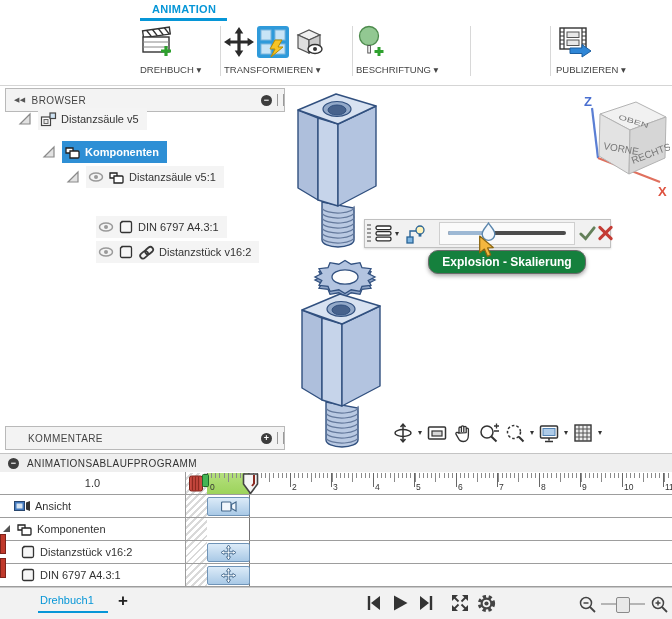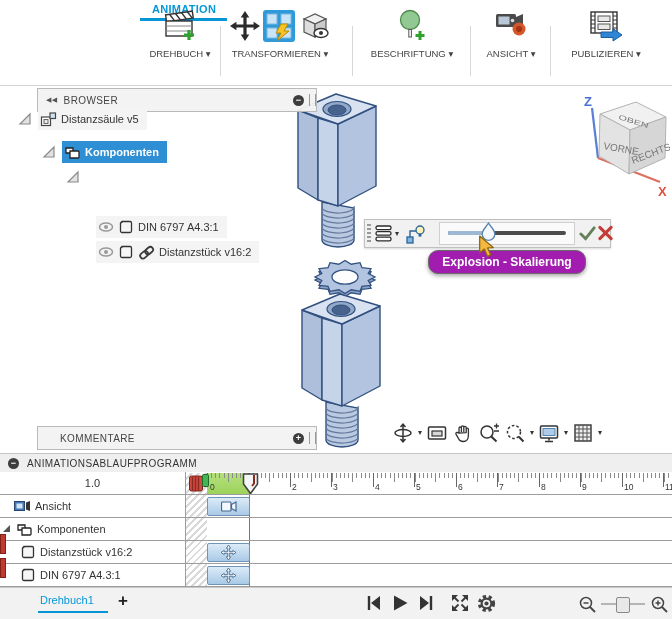--- a/index.html
+++ b/index.html
@@ -6,27 +6,27 @@
   .stage{position:relative;width:672px;height:619px;background:#fff;overflow:hidden;
          font-family:"Liberation Sans",sans-serif;color:#333;}
   .abs{position:absolute;}
   svg{display:block;}
   
   .topbar{position:absolute;left:0;top:0;width:672px;height:85px;background:#fff;border-bottom:1px solid #d5d5d5;}
   .ws-btn{position:absolute;left:12px;top:10px;width:108px;height:62px;border:1px solid #b5b5b5;border-radius:3px;
           background:#fbfbfb;display:flex;align-items:center;justify-content:center;font-size:11px;font-weight:bold;color:#333;cursor:default;}
   .tab-label{position:absolute;left:152px;top:3px;font-size:11px;font-weight:bold;letter-spacing:.3px;}
   .tab-underline{position:absolute;left:140px;top:18px;width:87px;height:3px;}
-  .tgroup{position:absolute;top:8px;display:flex;flex-direction:column;align-items:center;}
+  .tgroup{position:absolute;top:24px;display:flex;flex-direction:column;}
   .tgroup .icons{display:flex;align-items:center;gap:3px;height:36px;}
   .tgroup .glabel{font-size:9.5px;color:#444;margin-top:4px;white-space:nowrap;}
   .vsep{position:absolute;top:26px;height:50px;width:1px;background:#d8d8d8;}
   
   .phead{position:absolute;display:flex;align-items:center;background:rgba(242,242,242,.95);
-         border:1px solid #b9b9b9;font-size:10px;color:#444;letter-spacing:.4px;margin-left:32px;}
+         border:1px solid #b9b9b9;font-size:10px;color:#444;letter-spacing:.4px;}
   .badge{width:11px;height:11px;border-radius:50%;background:#3d3d3d;color:#fff;font-size:9px;line-height:11px;
          text-align:center;font-weight:bold;flex:0 0 auto;}
   .grip{width:5px;height:12px;border-left:1px solid #999;border-right:1px solid #999;margin-left:5px;}
   .tree-row{position:absolute;height:22px;display:flex;align-items:center;font-size:11px;}
   .tree-pill{display:flex;align-items:center;background:#f4f4f4;height:22px;padding:0 8px 0 2px;gap:4px;}
   .tree-pill.sel{color:#fff;font-weight:bold;}
   .ticon{flex:0 0 auto;display:inline-flex;}
   
   .tl-bar{position:absolute;left:0;top:453px;width:672px;height:19px;background:#efefef;border-top:1px solid #c4c4c4;
           border-bottom:1px solid #9a9a9a;display:flex;align-items:center;font-size:10px;color:#333;letter-spacing:.4px;}
@@ -50,21 +50,21 @@
   
   .botbar{position:absolute;left:0;top:587px;width:672px;height:32px;background:#f2f2f2;border-top:1px solid #c9c9c9;}
   .sheet-tab{position:absolute;left:40px;top:6px;font-size:11px;}
   .sheet-underline{position:absolute;left:38px;top:23px;width:70px;height:2px;}
   .pbtn{display:inline-flex;align-items:center;justify-content:center;width:22px;height:22px;}
   
   .exbar{position:absolute;left:364px;top:219px;width:245px;height:27px;background:#f1f1f1;border:1px solid #c0c0c0;
          display:flex;align-items:center;box-shadow:0 1px 2px rgba(0,0,0,.15);}
   .exgrip{width:4px;height:19px;margin:0 4px 0 2px;
           background:repeating-linear-gradient(#9a9a9a 0 2px,transparent 2px 4px);}
-  .tooltip{position:absolute;left:428px;top:250px;width:156px;height:22px;background:#a21caf;border:1px solid #6b6b6b;
+  .tooltip{position:absolute;left:428px;top:250px;width:156px;height:22px;background:#15803d;border:1px solid #6b6b6b;
            border-radius:10px;color:#fff;font-size:12px;font-weight:bold;display:flex;align-items:center;justify-content:center;
            box-shadow:0 2px 4px rgba(0,0,0,.35);}
   .caret{font-size:8px;color:#333;line-height:1;}
 </style>
 </head>
 <body>
 
 <div class="stage">
 
   <div class="topbar">
@@ -127,35 +127,20 @@
             <circle cx="13" cy="11" r="9.5" fill="#92c892" stroke="#4d8b4d" stroke-width="1.3"></circle>
             <rect x="11.8" y="20.5" width="2.6" height="7.5" fill="#fff" stroke="#555" stroke-width="1"></rect>
             <path d="M23,22 v9 M18.5,26.5 h9" stroke="#2ea12e" stroke-width="3"></path>
           </svg>
         </span>
       </div>
       <div class="glabel">BESCHRIFTUNG ▾</div>
     </div>
     <div class="vsep" style="left:470px;"></div>
 
-    <div class="tgroup" style="left:474px;width:74px;">
-      <div class="icons">
-        <span>
-          <svg width="34" height="32" viewBox="0 0 34 32">
-            <rect x="2" y="4" width="20" height="13" rx="1.5" fill="#4a4a4a"></rect>
-            <rect x="4.5" y="6.5" width="11" height="8" fill="#b8c8d8"></rect>
-            <circle cx="18.5" cy="10.5" r="1.8" fill="#ddd"></circle>
-            <path d="M22,7 L29,4 L29,17 L22,14 Z" fill="#4a4a4a"></path>
-            <circle cx="25" cy="19" r="6.5" fill="#d4572b"></circle>
-            <circle cx="25" cy="19" r="3" fill="#a33312"></circle>
-          </svg>
-        </span>
-      </div>
-      <div class="glabel">ANSICHT ▾</div>
-    </div>
     <div class="vsep" style="left:550px;"></div>
 
     <div class="tgroup" style="left:556px;width:100px;">
       <div class="icons">
         <span>
           <svg width="38" height="32" viewBox="0 0 38 32">
             <rect x="4" y="2" width="26" height="21" fill="#fff" stroke="#333" stroke-width="1.4"></rect>
             <path d="M8,2 V23 M26,2 V23" stroke="#333" stroke-width="1.2"></path>
             <path d="M4,6 h4 M4,10 h4 M4,14 h4 M4,18 h4 M26,6 h4 M26,10 h4 M26,14 h4 M26,18 h4" stroke="#333" stroke-width="1"></path>
             <rect x="11" y="6" width="12" height="5.5" fill="#e8e8e8" stroke="#555" stroke-width="1"></rect>
@@ -233,20 +218,35 @@
       <span>Komponenten</span>
     </span>
   </div>
 
   <div class="tree-row" style="left:66px;top:166px;">
     <span class="ticon">
       <svg width="14" height="14" viewBox="0 0 14 14">
           <polygon points="12,2 12,12 2,12" fill="#e2e2e2" stroke="#8a8a8a" stroke-width="1.2"></polygon>
         </svg>
       </span>
+    <span class="tree-pill" style="margin-left:6px;">
+      <span class="ticon">
+        <svg width="16" height="14" viewBox="0 0 16 14">
+            <ellipse cx="8" cy="7" rx="6.5" ry="4" fill="none" stroke="#9a9a9a" stroke-width="1.5"></ellipse>
+            <circle cx="8" cy="7" r="2" fill="#9a9a9a"></circle>
+          </svg>
+        </span>
+      <span class="ticon">
+        <svg width="17" height="16" viewBox="0 0 17 16">
+          <path d="M2,4 h7 v5 h-7 Z" fill="#fff" stroke="#222" stroke-width="1.3"></path>
+          <path d="M6,7 h8 a1,1 0 0 1 1,1 v5 a1,1 0 0 1 -1,1 h-8 Z" fill="#fff" stroke="#222" stroke-width="1.3"></path>
+        </svg>
+        </span>
+      <span>Distanzsäule v5:1</span>
+    </span>
   </div>
 
 
   <div class="tree-row" style="left:96px;top:216px;">
     <span class="tree-pill">
       <span class="ticon">
         <svg width="16" height="14" viewBox="0 0 16 14">
             <ellipse cx="8" cy="7" rx="6.5" ry="4" fill="none" stroke="#9a9a9a" stroke-width="1.5"></ellipse>
             <circle cx="8" cy="7" r="2" fill="#9a9a9a"></circle>
           </svg>

